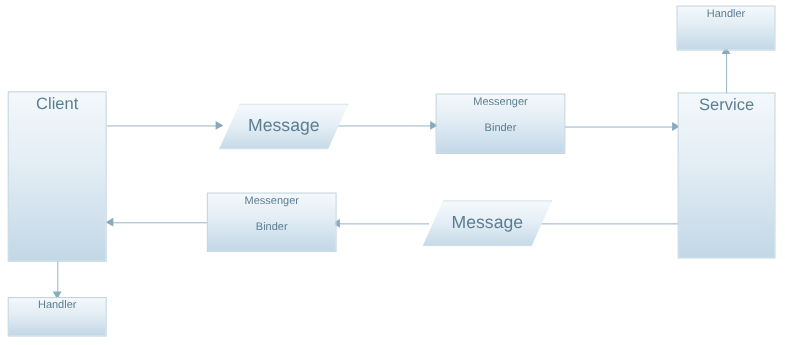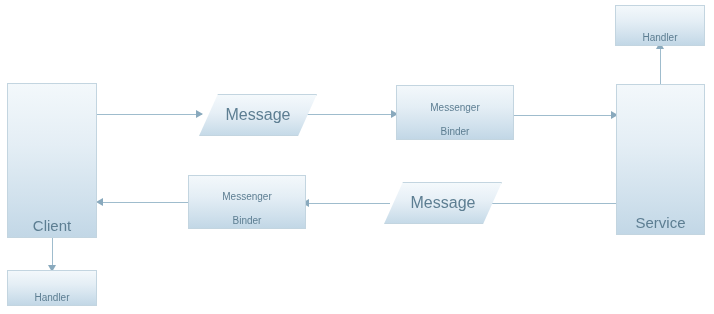--- a/index.html
+++ b/index.html
@@ -19,21 +19,21 @@
   
   .node {
     position: absolute;
     box-sizing: border-box;
     border: 1px solid #c3d5e0;
     background: linear-gradient(to bottom, #f3f8fb 0%, #e4eef5 40%, #cfe0ec 78%, #c2d7e6 100%);
     color: #5d7e92;
     display: flex;
     flex-direction: column;
     align-items: center;
-    justify-content: flex-end;
+    justify-content: flex-start;
     text-align: center;
     line-height: 1.45;
   }
   .node .line1, .node .line2 {
     display: block;
     width: 100%;
   }
   
   #client {
     left: 7px; top: 83px; width: 90px; height: 155px;

